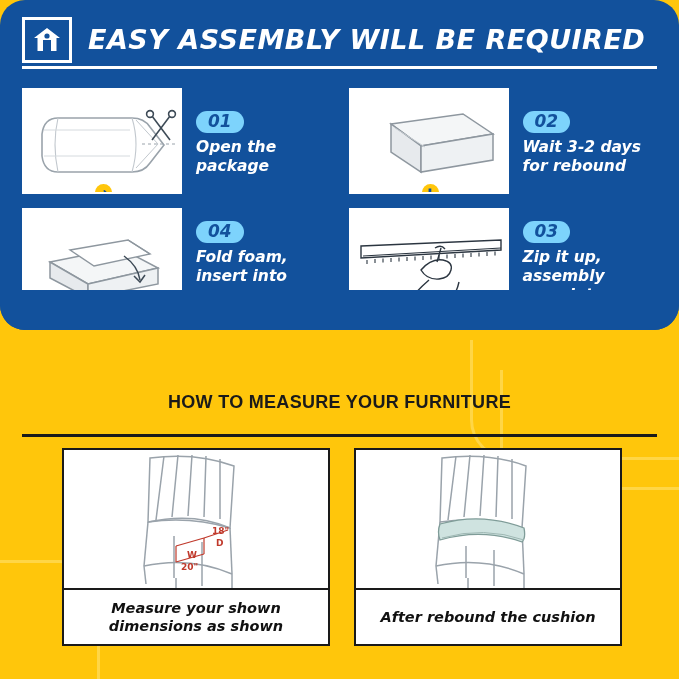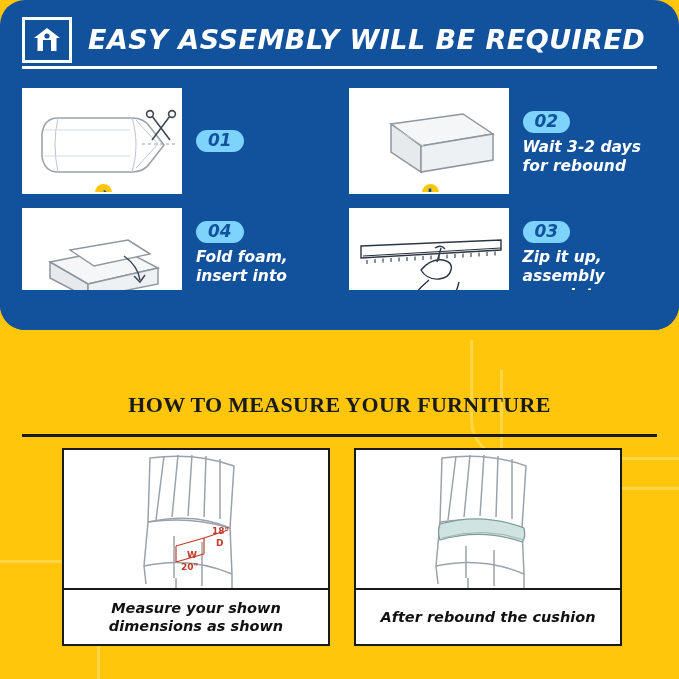--- a/index.html
+++ b/index.html
@@ -131,23 +131,23 @@
     border: 3px solid #ffd84d;
     opacity: .9;
   }
 
   #measure-title {
     position: absolute;
     left: 0; top: 62px;
     width: 679px;
     text-align: center;
     color: #1a1a1a;
-    font-size: 22px;
-    font-weight: bold;
-    font-family: Liberation Serif, serif;
+    font-size: 18px;
+    font-weight: bold;
+    font-family: Liberation Sans, sans-serif;
     letter-spacing: 0.3px;
   }
   #title-rule {
     position: absolute;
     left: 22px; top: 104px;
     width: 635px; height: 3px;
     background: #1a1a1a;
   }
 
   #cards {
@@ -227,20 +227,21 @@
             <path d="M146 26 L128 50"></path>
             <circle cx="126" cy="24" r="3.4"></circle>
             <circle cx="148" cy="24" r="3.4"></circle>
           </g>
           <path d="M118 54 h34" stroke="#9aa3ab" stroke-width="1" stroke-dasharray="3 3" fill="none"></path>
         </svg>
         <div class="arrow" style="left:71px; bottom:-9px;">➜</div>
       </div>
       <div class="step-txt">
         <div class="badge">01</div>
+        <div class="step-label">Open the package</div>
       </div>
     </div>
 
     <div class="step">
       <div class="step-img">
         <svg width="160" height="104" viewBox="0 0 160 104">
           <path d="M40 34 L112 24 L142 44 L70 56 Z" fill="#f4f6f7" stroke="#8e979f" stroke-width="1.5"></path>
           <path d="M40 34 L40 62 L70 82 L70 56 Z" fill="#e7eaed" stroke="#8e979f" stroke-width="1.5"></path>
           <path d="M70 56 L142 44 L142 70 L70 82 Z" fill="#eef1f3" stroke="#8e979f" stroke-width="1.5"></path>
           <path d="M44 38 L74 57" stroke="#c5cbd0" stroke-width="1" fill="none"></path>

